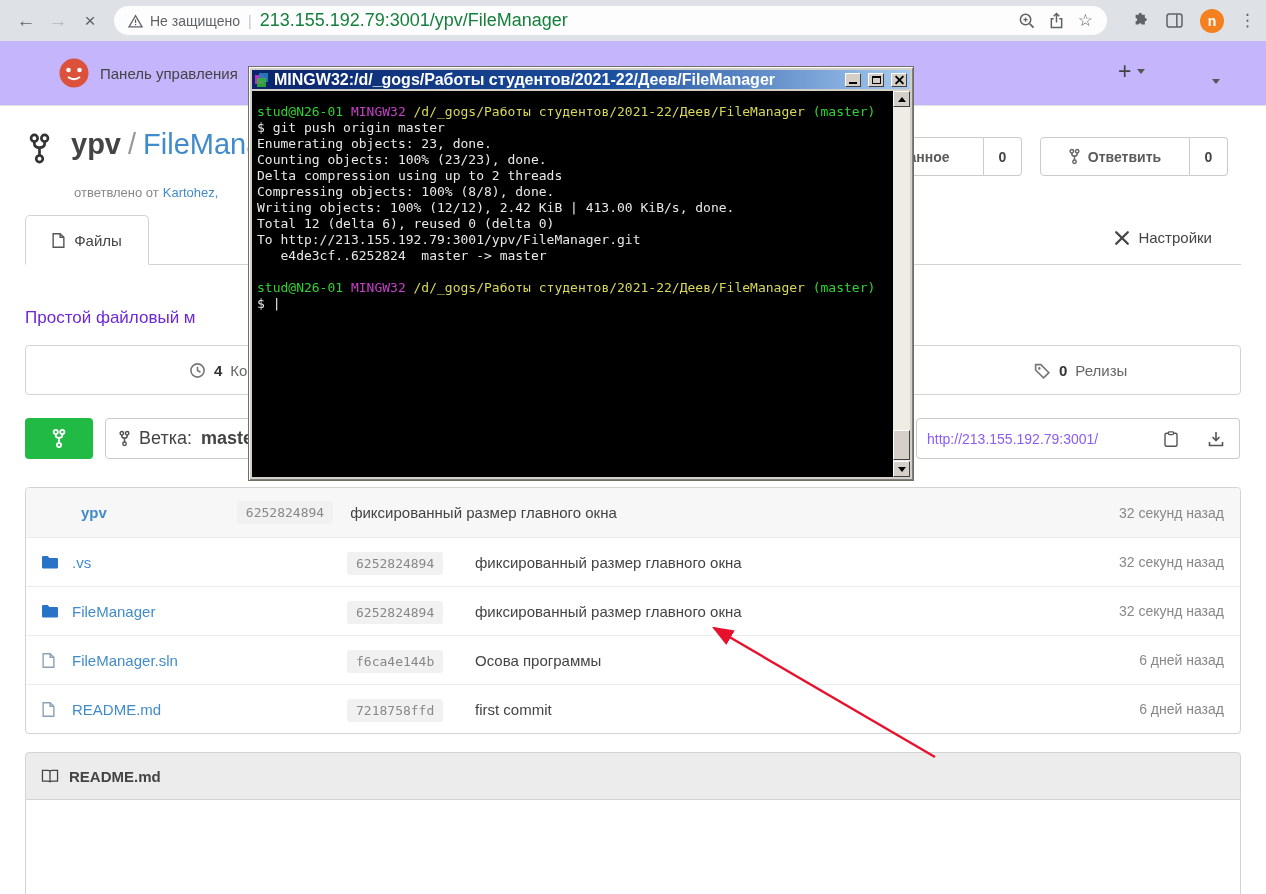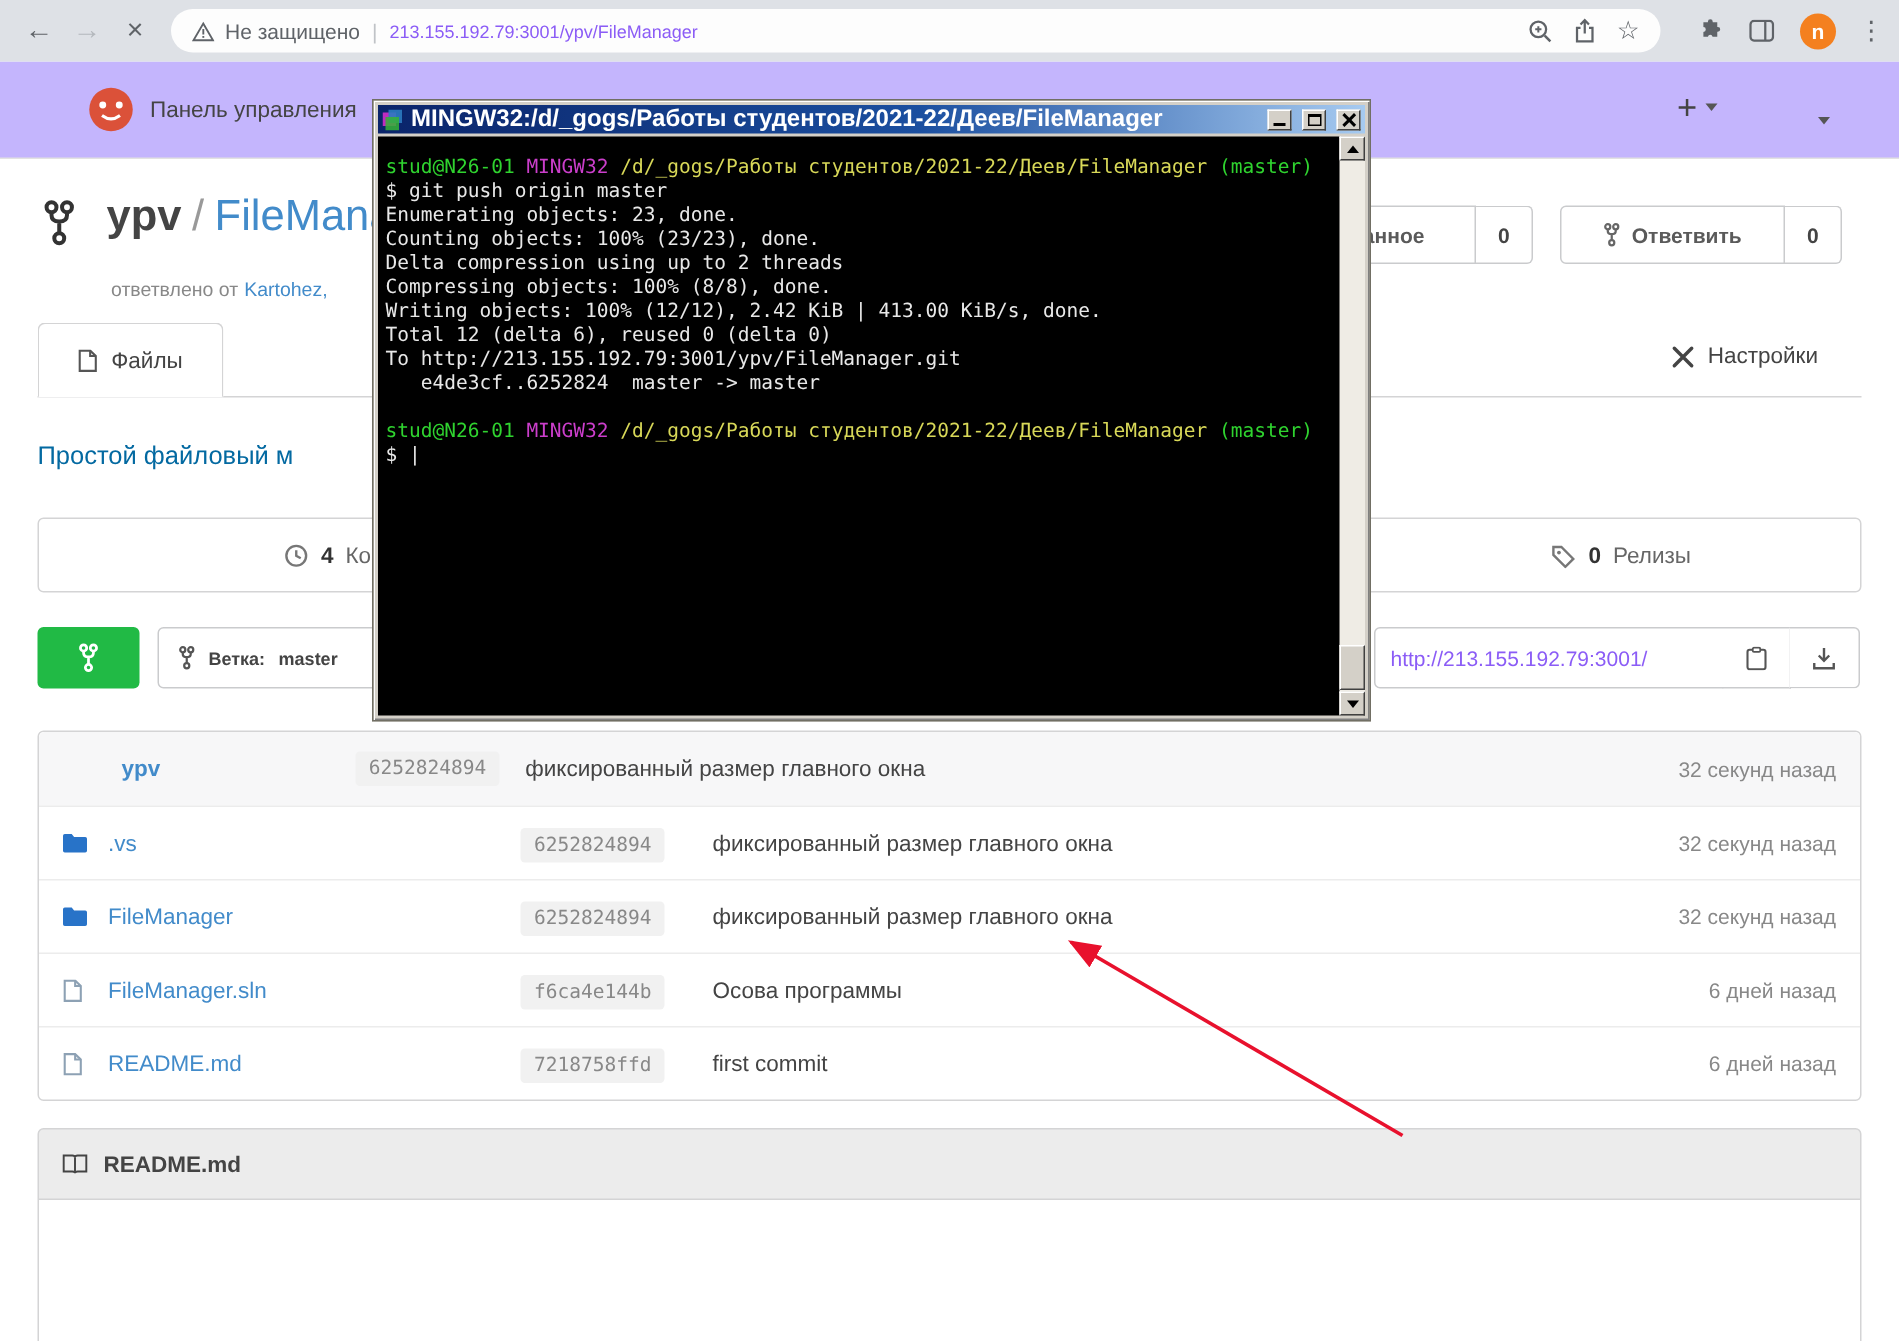--- a/index.html
+++ b/index.html
@@ -8,21 +8,21 @@
   a { text-decoration: none; cursor: pointer; }
 
   
   .chrome-bar { position: absolute; top: 0; left: 0; width: 1266px; height: 41px; background: #dee1e6; display: flex; align-items: center; padding: 0 10px; z-index: 20; }
   .nav-ico { font-size: 19px; color: #5f6368; width: 26px; text-align: center; margin: 0 3px; cursor: pointer; }
   .nav-ico.disabled { color: #b4b8bd; }
   .addr { flex: 1; height: 29px; background: #fdfdfd; border-radius: 15px; margin: 0 8px; display: flex; align-items: center; padding: 0 14px; }
   .warn-ico { margin-right: 7px; display: flex; }
   .sec { color: #5f6368; font-size: 14px; }
   .divb { color: #c0c3c7; font-size: 14px; margin: 0 8px; }
-  .url { color: #8b5cf6; font-size: 12px; }
+  .url { color: #15803d; font-size: 18px; }
   .addr-spacer { flex: 1; }
   .addr-ico { color: #5f6368; margin-left: 14px; display: flex; align-items: center; cursor: pointer; }
   .star-ch { font-size: 17px; color: #5f6368; }
   .bar-ico { color: #5f6368; margin-left: 17px; display: flex; align-items: center; cursor: pointer; }
   .avatar { width: 24px; height: 24px; border-radius: 50%; background: var(--avatar-orange, #f4801f); color: #fff; font-size: 14px; font-weight: bold; display: flex; align-items: center; justify-content: center; margin-left: 17px; cursor: pointer; }
   .kebab { font-size: 17px; color: #5f6368; margin-left: 15px; cursor: pointer; }
 
   
   .gogs-header { position: absolute; top: 41px; left: 0; width: 1266px; height: 65px; background: #c4b5fd; border-bottom: 1px solid #e2e2e2; }
   .gogs-logo { position: absolute; left: 58px; top: 16px; cursor: pointer; display: flex; }
@@ -47,32 +47,32 @@
   .star-btn .seg-label { width: 166px; }
   .fork-btn { left: 1040px; }
   .fork-btn .seg-label { width: 150px; }
   .btn-star-ch { font-size: 16px; color: #666; }
 
   
   .tabs-underline { position: absolute; top: 264px; left: 25px; width: 1216px; height: 1px; background: #d4d4d5; }
   .tab-files { position: absolute; left: 25px; top: 215px; width: 124px; height: 50px; background: #fff; border: 1px solid #d4d4d5; border-bottom: 1px solid #fff; border-radius: 5px 5px 0 0; display: flex; align-items: center; justify-content: center; gap: 9px; font-size: 15px; color: #444; z-index: 2; cursor: pointer; }
   .tab-settings { position: absolute; right: 54px; top: 229px; display: flex; align-items: center; gap: 8px; font-size: 15px; color: #444; cursor: pointer; }
 
-  .repo-desc { position: absolute; left: 25px; top: 294px; font-size: 17px; color: #0369a1; }
+  .repo-desc { position: absolute; left: 25px; top: 308px; font-size: 17px; color: #6d28d9; }
 
   
   .stats-bar { position: absolute; left: 25px; top: 345px; width: 1216px; height: 50px; border: 1px solid #d4d4d5; border-radius: 4px; }
   .stat-item { position: absolute; top: 0; height: 100%; display: flex; align-items: center; gap: 8px; font-size: 15px; color: #666; cursor: pointer; }
   .stat-item b { color: #333; }
   .stat-commits { left: 163px; }
   .stat-releases { left: 1008px; }
 
   
   .btn-green { position: absolute; left: 25px; top: 418px; width: 68px; height: 41px; background: var(--accent-green, #21ba45); border-radius: 4px; display: flex; align-items: center; justify-content: center; color: #fff; cursor: pointer; }
-  .btn-branch { position: absolute; left: 105px; top: 418px; width: 185px; height: 41px; border: 1px solid #cacbcd; border-radius: 4px; background: #fff; display: flex; align-items: center; padding: 0 13px; gap: 9px; font-size: 12px; color: #444; cursor: pointer; white-space: nowrap; overflow: hidden; font-weight: bold; }
+  .btn-branch { position: absolute; left: 105px; top: 418px; width: 185px; height: 41px; border: 1px solid #cacbcd; border-radius: 4px; background: #fff; display: flex; align-items: center; padding: 0 13px; gap: 9px; font-size: 18px; color: #444; cursor: pointer; white-space: nowrap; overflow: hidden; }
   .clone-input { position: absolute; left: 916px; top: 418px; width: 233px; height: 41px; border: 1px solid #cacbcd; border-radius: 4px 0 0 4px; padding: 0 10px; font-size: 14px; color: #8b5cf6; background: #fff; font-family: Liberation Sans, sans-serif; outline: none; }
   .btn-copy { position: absolute; left: 1148px; top: 418px; width: 46px; height: 41px; border: 1px solid #cacbcd; border-left: none; background: #fff; display: flex; align-items: center; justify-content: center; color: #555; cursor: pointer; }
   .btn-download { position: absolute; left: 1193px; top: 418px; width: 47px; height: 41px; border: 1px solid #cacbcd; border-left: none; border-radius: 0 4px 4px 0; background: #fff; display: flex; align-items: center; justify-content: center; color: #555; cursor: pointer; }
 
   
   .file-table { position: absolute; left: 25px; top: 487px; width: 1216px; border: 1px solid #d4d4d5; border-radius: 4px; background: #fff; }
   .latest-commit { height: 49px; background: #f7f7f8; border-radius: 4px 4px 0 0; display: flex; align-items: center; padding: 0 16px; font-size: 15px; }
   .latest-commit .author { color: var(--link-blue, #428bca); font-weight: bold; margin-left: 39px; }
   .latest-commit .hash-badge { margin-left: 130px; }
   .latest-commit .msg { margin-left: 17px; color: #444; }

